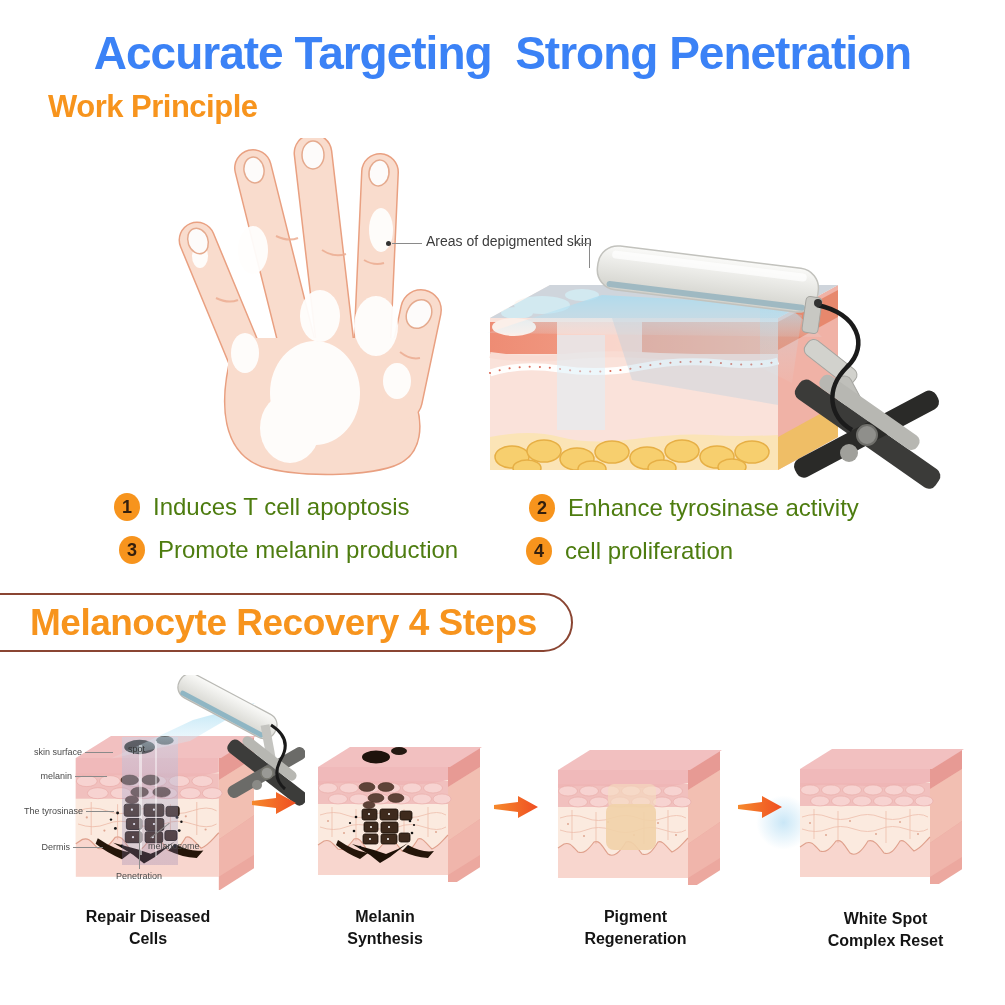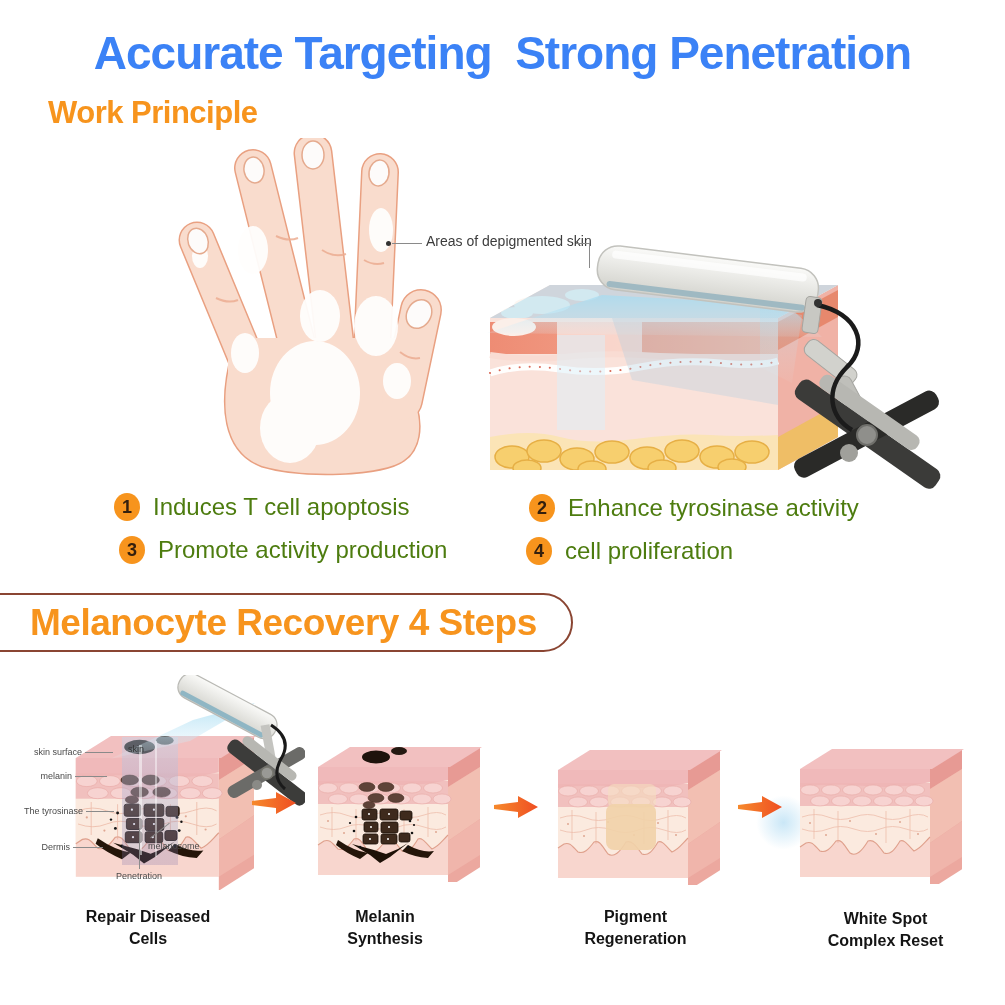--- a/index.html
+++ b/index.html
@@ -1,21 +1,21 @@
 <!DOCTYPE html>
 <html><head>
 <meta charset="utf-8">
 <style>
   html,body{margin:0;padding:0;background:#fff;}
   .canvas{position:relative;width:1005px;height:1005px;background:#fff;overflow:hidden;
           font-family:"Liberation Sans", sans-serif;}
   .abs{position:absolute;}
   .page-title{left:0;top:26px;width:1005px;text-align:center;font-size:46px;font-weight:bold;
               color:#3b82f6;letter-spacing:-1px;white-space:pre;}
-  .section-heading{left:48px;top:95px;font-size:31px;font-weight:bold;color:#F7941D;letter-spacing:-.5px;}
+  .section-heading{left:48px;top:89px;font-size:31px;font-weight:bold;color:#F7941D;letter-spacing:-.5px;}
   .annotation-label{left:426px;top:233px;font-size:14px;color:#3c3c3c;}
   .bullet{display:flex;align-items:center;gap:13px;}
   .badge{width:26px;height:28px;border-radius:50%;background:#F7941D;color:#34200e;font-weight:bold;
          font-size:18px;display:flex;align-items:center;justify-content:center;flex:0 0 auto;}
   .bullet-label{font-size:24px;color:#4d7c0f;}
   .banner{left:-40px;top:593px;width:613px;height:59px;border:2px solid #8a4532;border-radius:32px;
           display:flex;align-items:center;padding-left:68px;box-sizing:border-box;}
   .banner span{font-size:37px;font-weight:bold;color:#F7941D;letter-spacing:-.5px;}
   .caption{font-size:16px;color:#141414;text-align:center;line-height:22px;font-weight:bold;}
   .tinylabel{font-size:9px;color:#4a4a4a;white-space:nowrap;}
@@ -273,21 +273,21 @@
   <div class="abs bullet" style="left:114px;top:493px">
     <div class="badge">1</div>
     <div class="bullet-label">Induces T cell apoptosis</div>
   </div>
   <div class="abs bullet" style="left:529px;top:494px">
     <div class="badge">2</div>
     <div class="bullet-label">Enhance tyrosinase activity</div>
   </div>
   <div class="abs bullet" style="left:119px;top:536px">
     <div class="badge">3</div>
-    <div class="bullet-label">Promote activity production</div>
+    <div class="bullet-label">Promote melanin production</div>
   </div>
   <div class="abs bullet" style="left:526px;top:537px">
     <div class="badge">4</div>
     <div class="bullet-label">cell proliferation</div>
   </div>
 
   <div class="abs banner">
     <span>Melanocyte Recovery 4 Steps</span>
   </div>
 
@@ -310,21 +310,21 @@
       <rect transform="rotate(-30)" x="-44" y="-7" width="88" height="13" rx="6" fill="#6B6B68"></rect>
       <rect transform="rotate(38)" x="-40" y="-18" width="66" height="10" rx="5" fill="#B7B7B2"></rect>
       <circle r="6" fill="#999995" stroke="#77776f" stroke-width="1.5"></circle>
       <circle cx="-10" cy="12" r="5" fill="#8A8A86"></circle>
     </g>
     <path d="M256,50 q22,14 10,34 q-10,18 4,30" stroke="#1A1A1A" stroke-width="3" fill="none"></path>
   </svg>
 
   <span class="abs tinylabel tl-right" style="left:18px;top:747px;width:64px">skin surface</span>
   <div class="abs hline" style="left:85px;top:752px;width:28px"></div>
-  <span class="abs tinylabel" style="left:128px;top:744px;color:#333">skin</span>
+  <span class="abs tinylabel" style="left:128px;top:744px;color:#333">spot</span>
   <span class="abs tinylabel tl-right" style="left:18px;top:771px;width:54px">melanin</span>
   <div class="abs hline" style="left:75px;top:776px;width:32px"></div>
   <span class="abs tinylabel tl-right" style="left:10px;top:806px;width:73px">The tyrosinase</span>
   <div class="abs hline" style="left:86px;top:811px;width:28px"></div>
   <span class="abs tinylabel tl-right" style="left:18px;top:842px;width:52px">Dermis</span>
   <div class="abs hline" style="left:73px;top:847px;width:30px"></div>
   <div class="abs hline" style="left:148px;top:830px;width:24px;transform:rotate(-38deg)"></div>
   <span class="abs tinylabel" style="left:148px;top:841px">melanosome</span>
   <div class="abs vline" style="left:139px;top:828px;height:41px"></div>
   <span class="abs tinylabel" style="left:116px;top:871px">Penetration</span>

